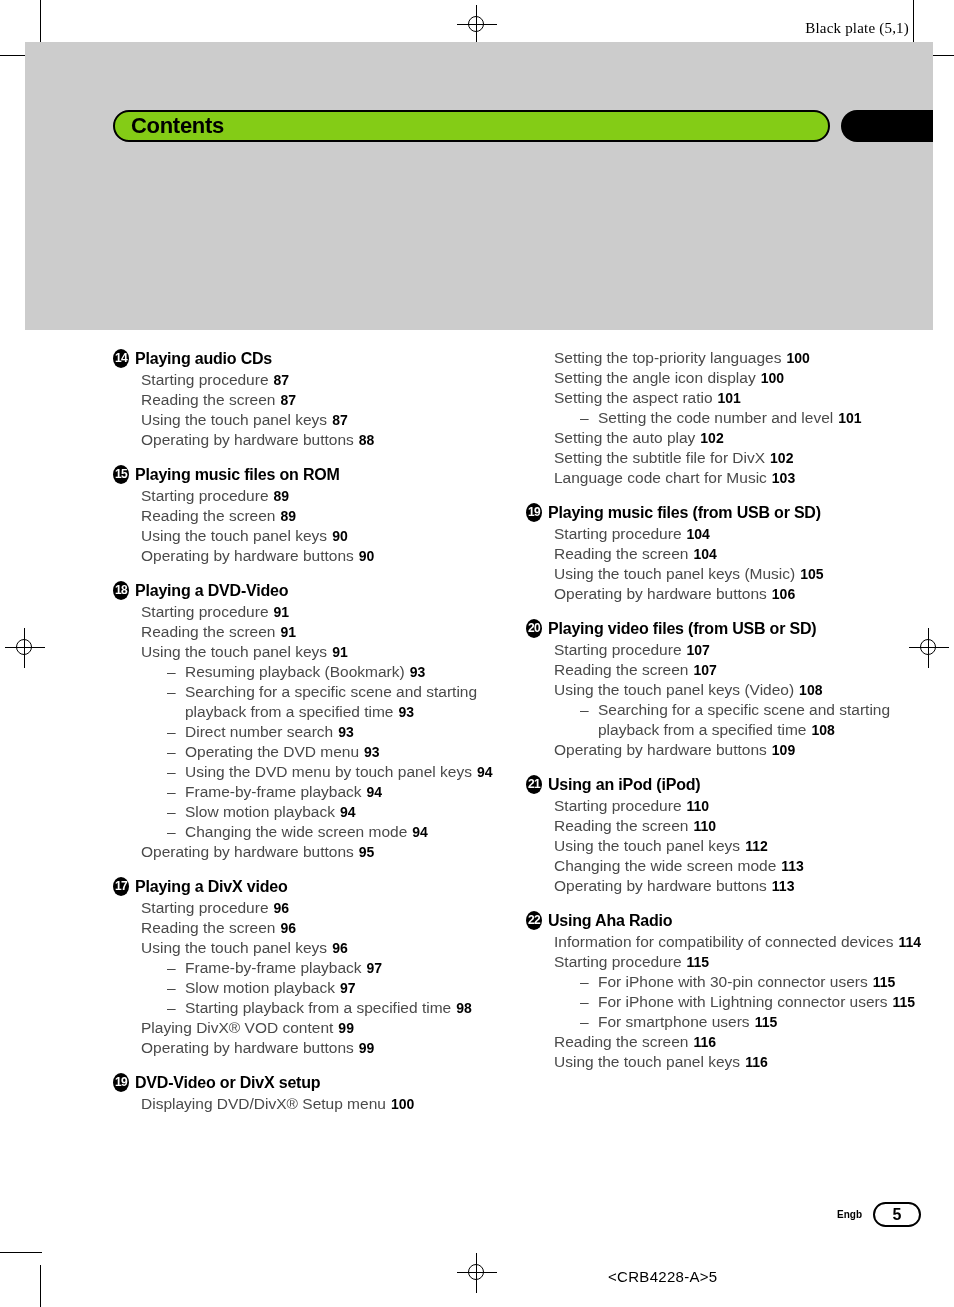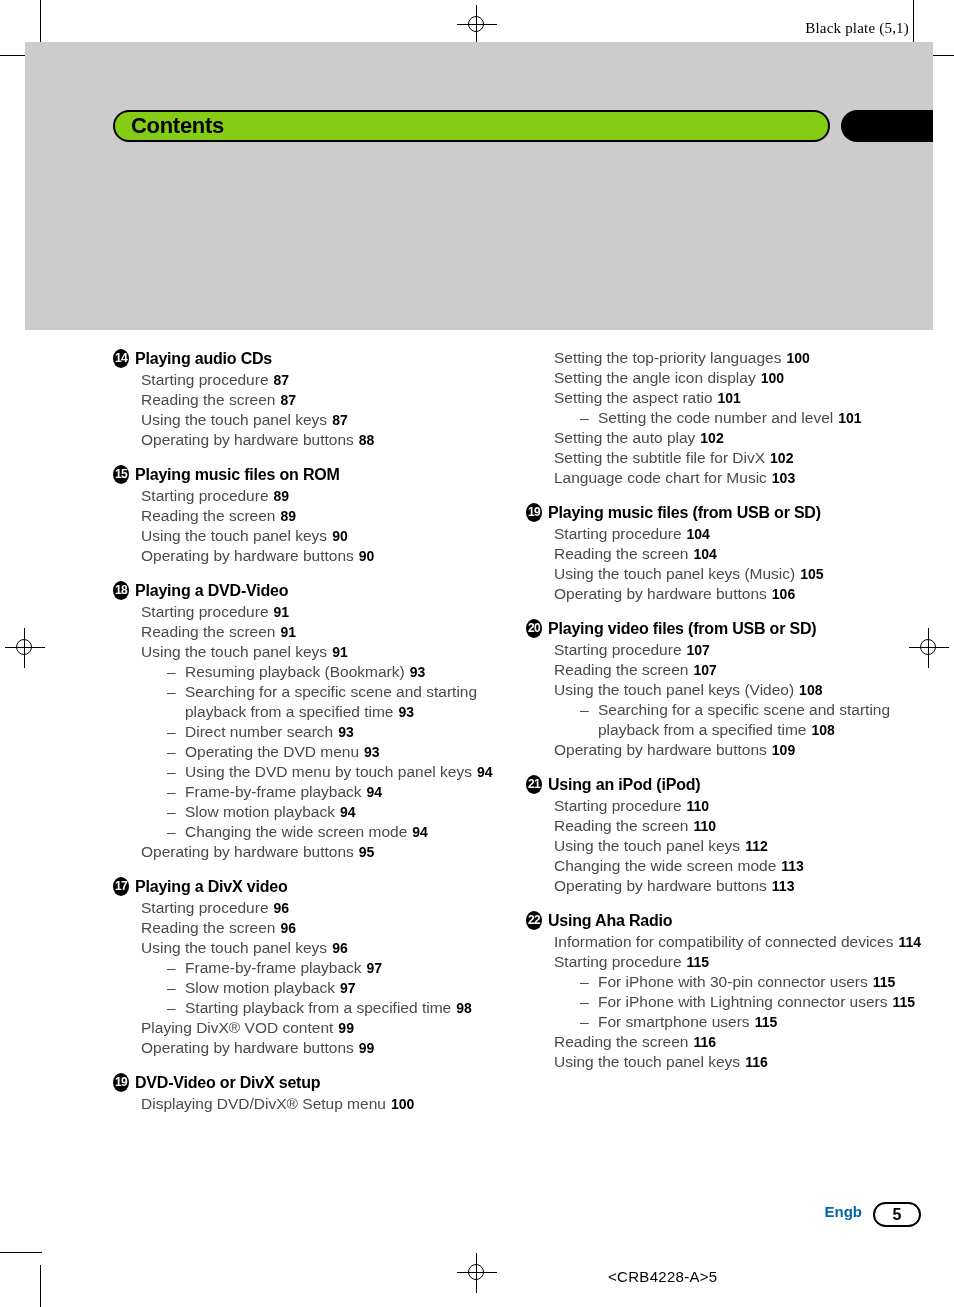--- a/index.html
+++ b/index.html
@@ -174,23 +174,23 @@
     display: inline-block;
     width: 18px;
     text-indent: 0;
   }
 
   
   .footer-lang {
     position: absolute;
     right: 92px;
     bottom: 87px;
-    font-size: 15px;
-    font-weight: bold;
-    color: #0369a1;
+    font-size: 10px;
+    font-weight: bold;
+    color: #000000;
   }
   .page-pill {
     position: absolute;
     right: 33px;
     bottom: 80px;
     width: 48px;
     height: 25px;
     border: 2px solid #000;
     border-radius: 13px;
     box-sizing: border-box;

